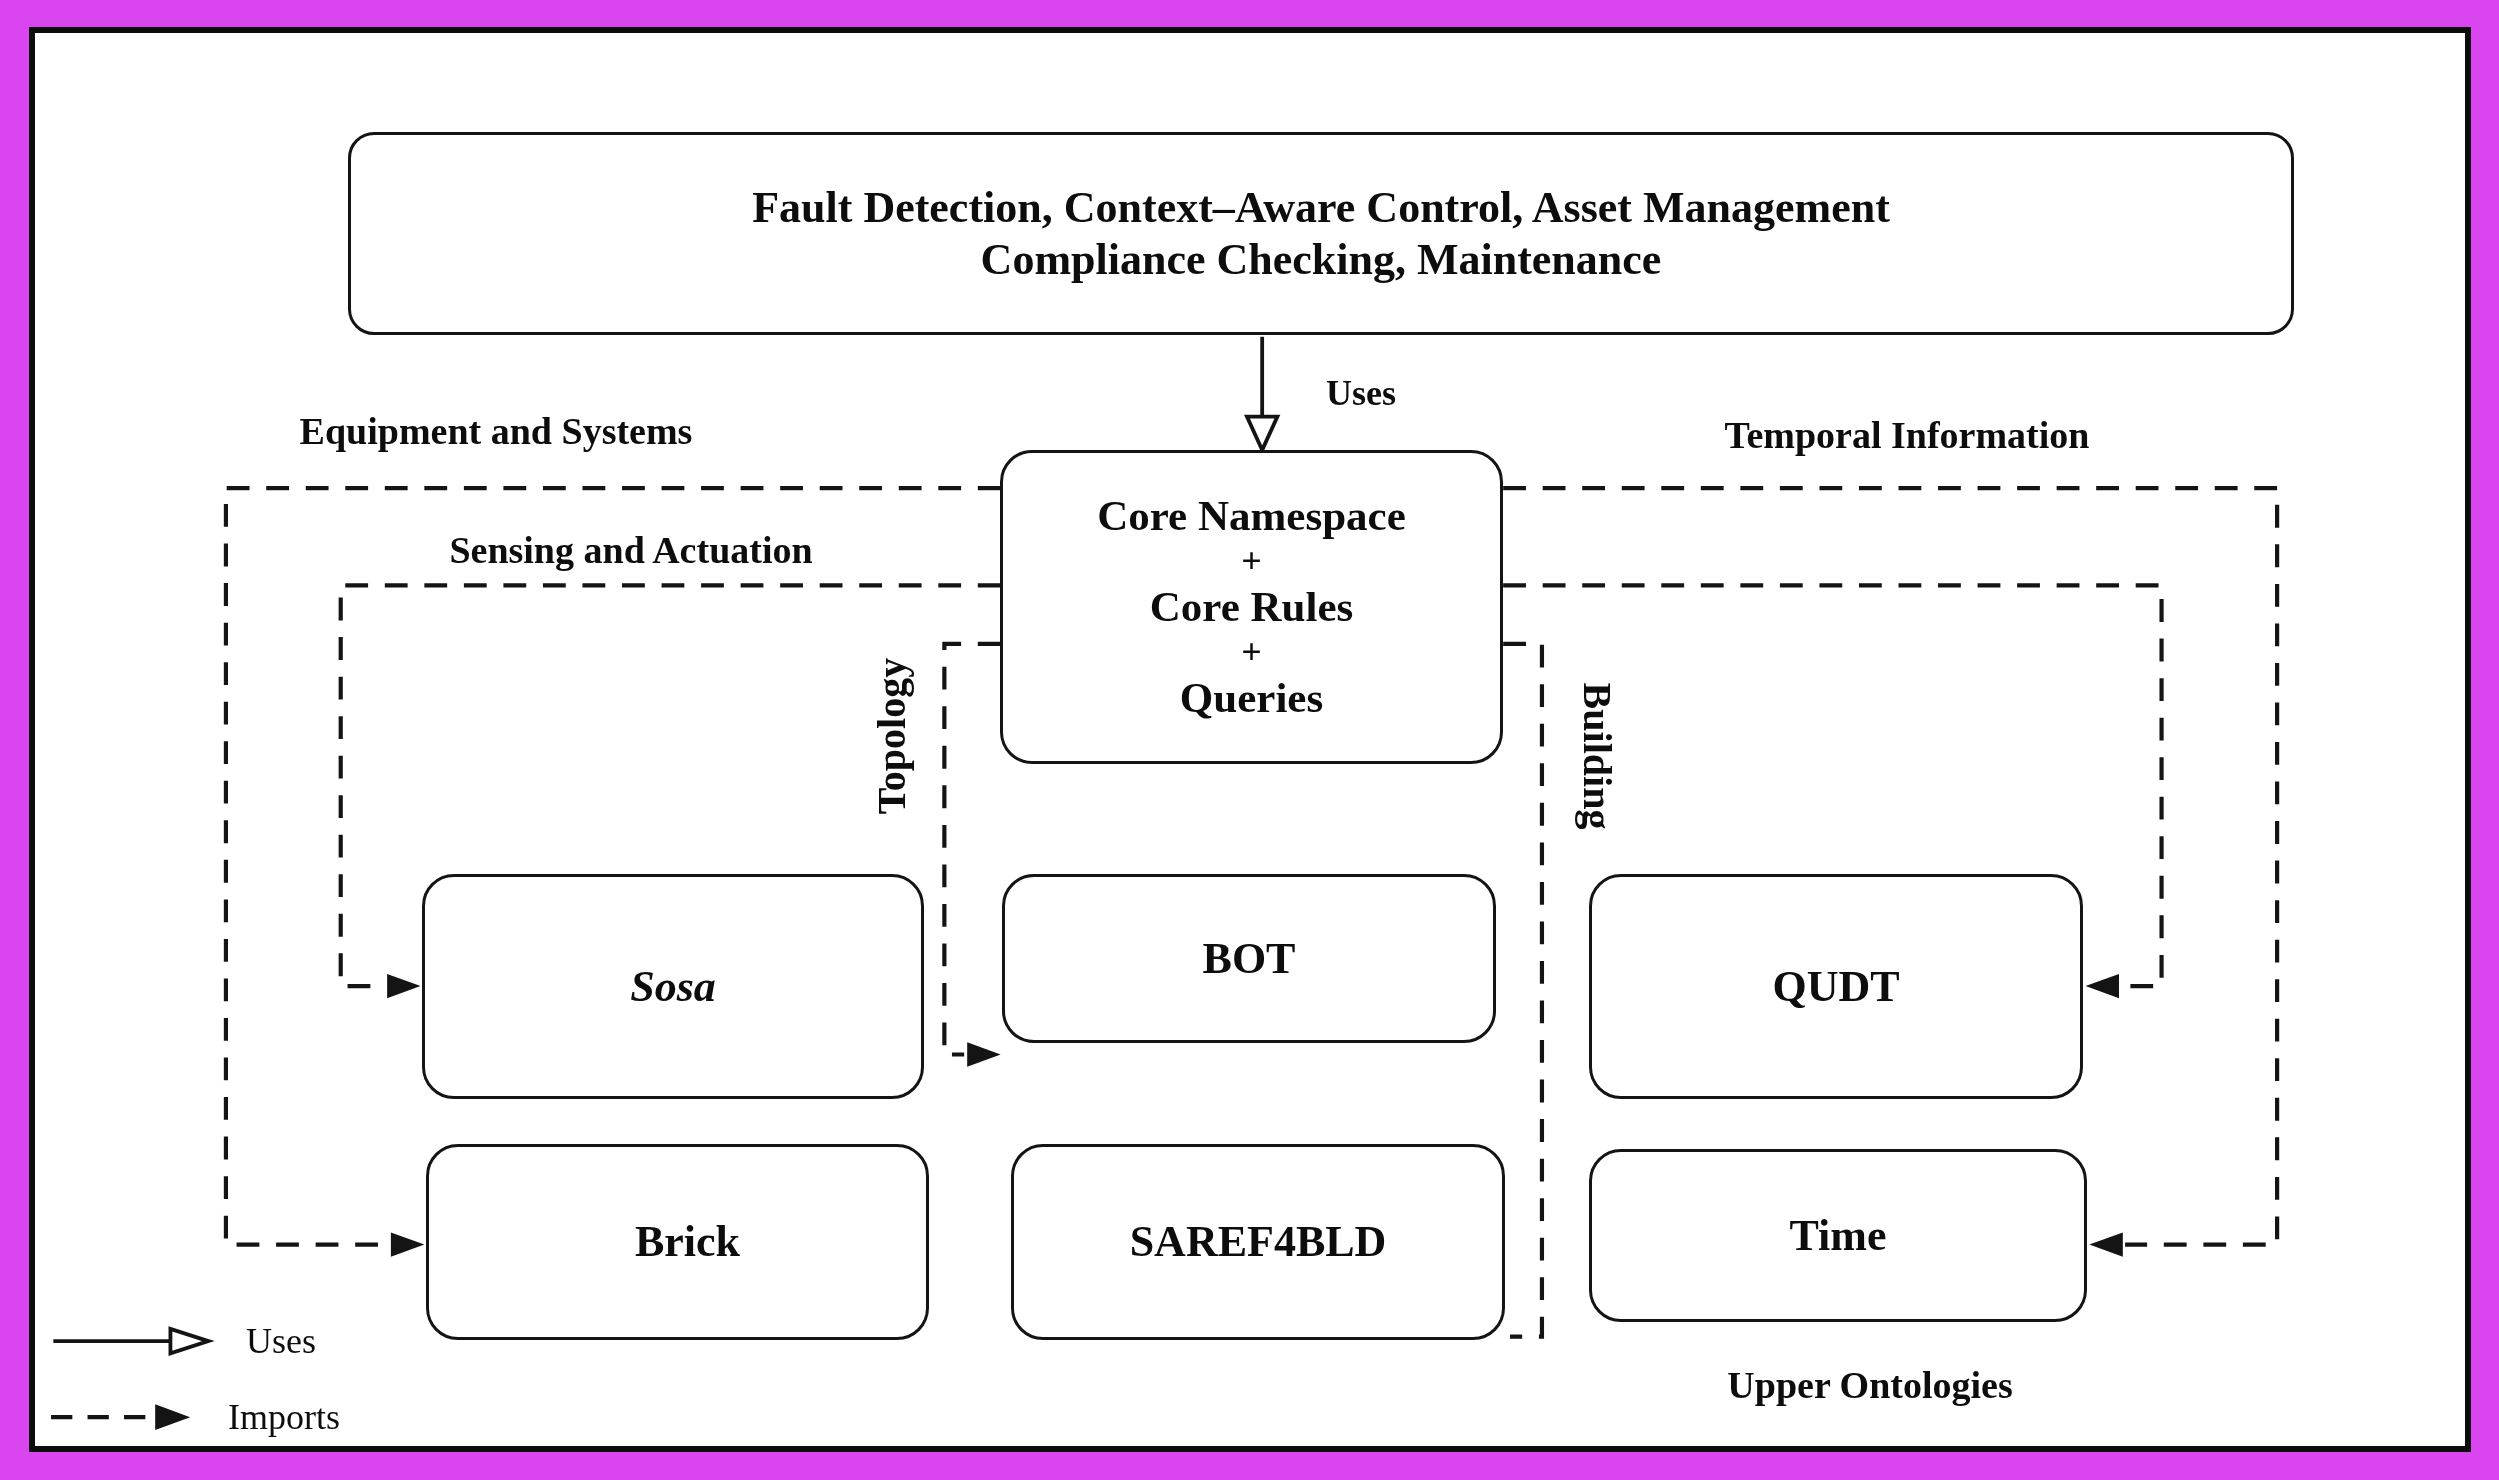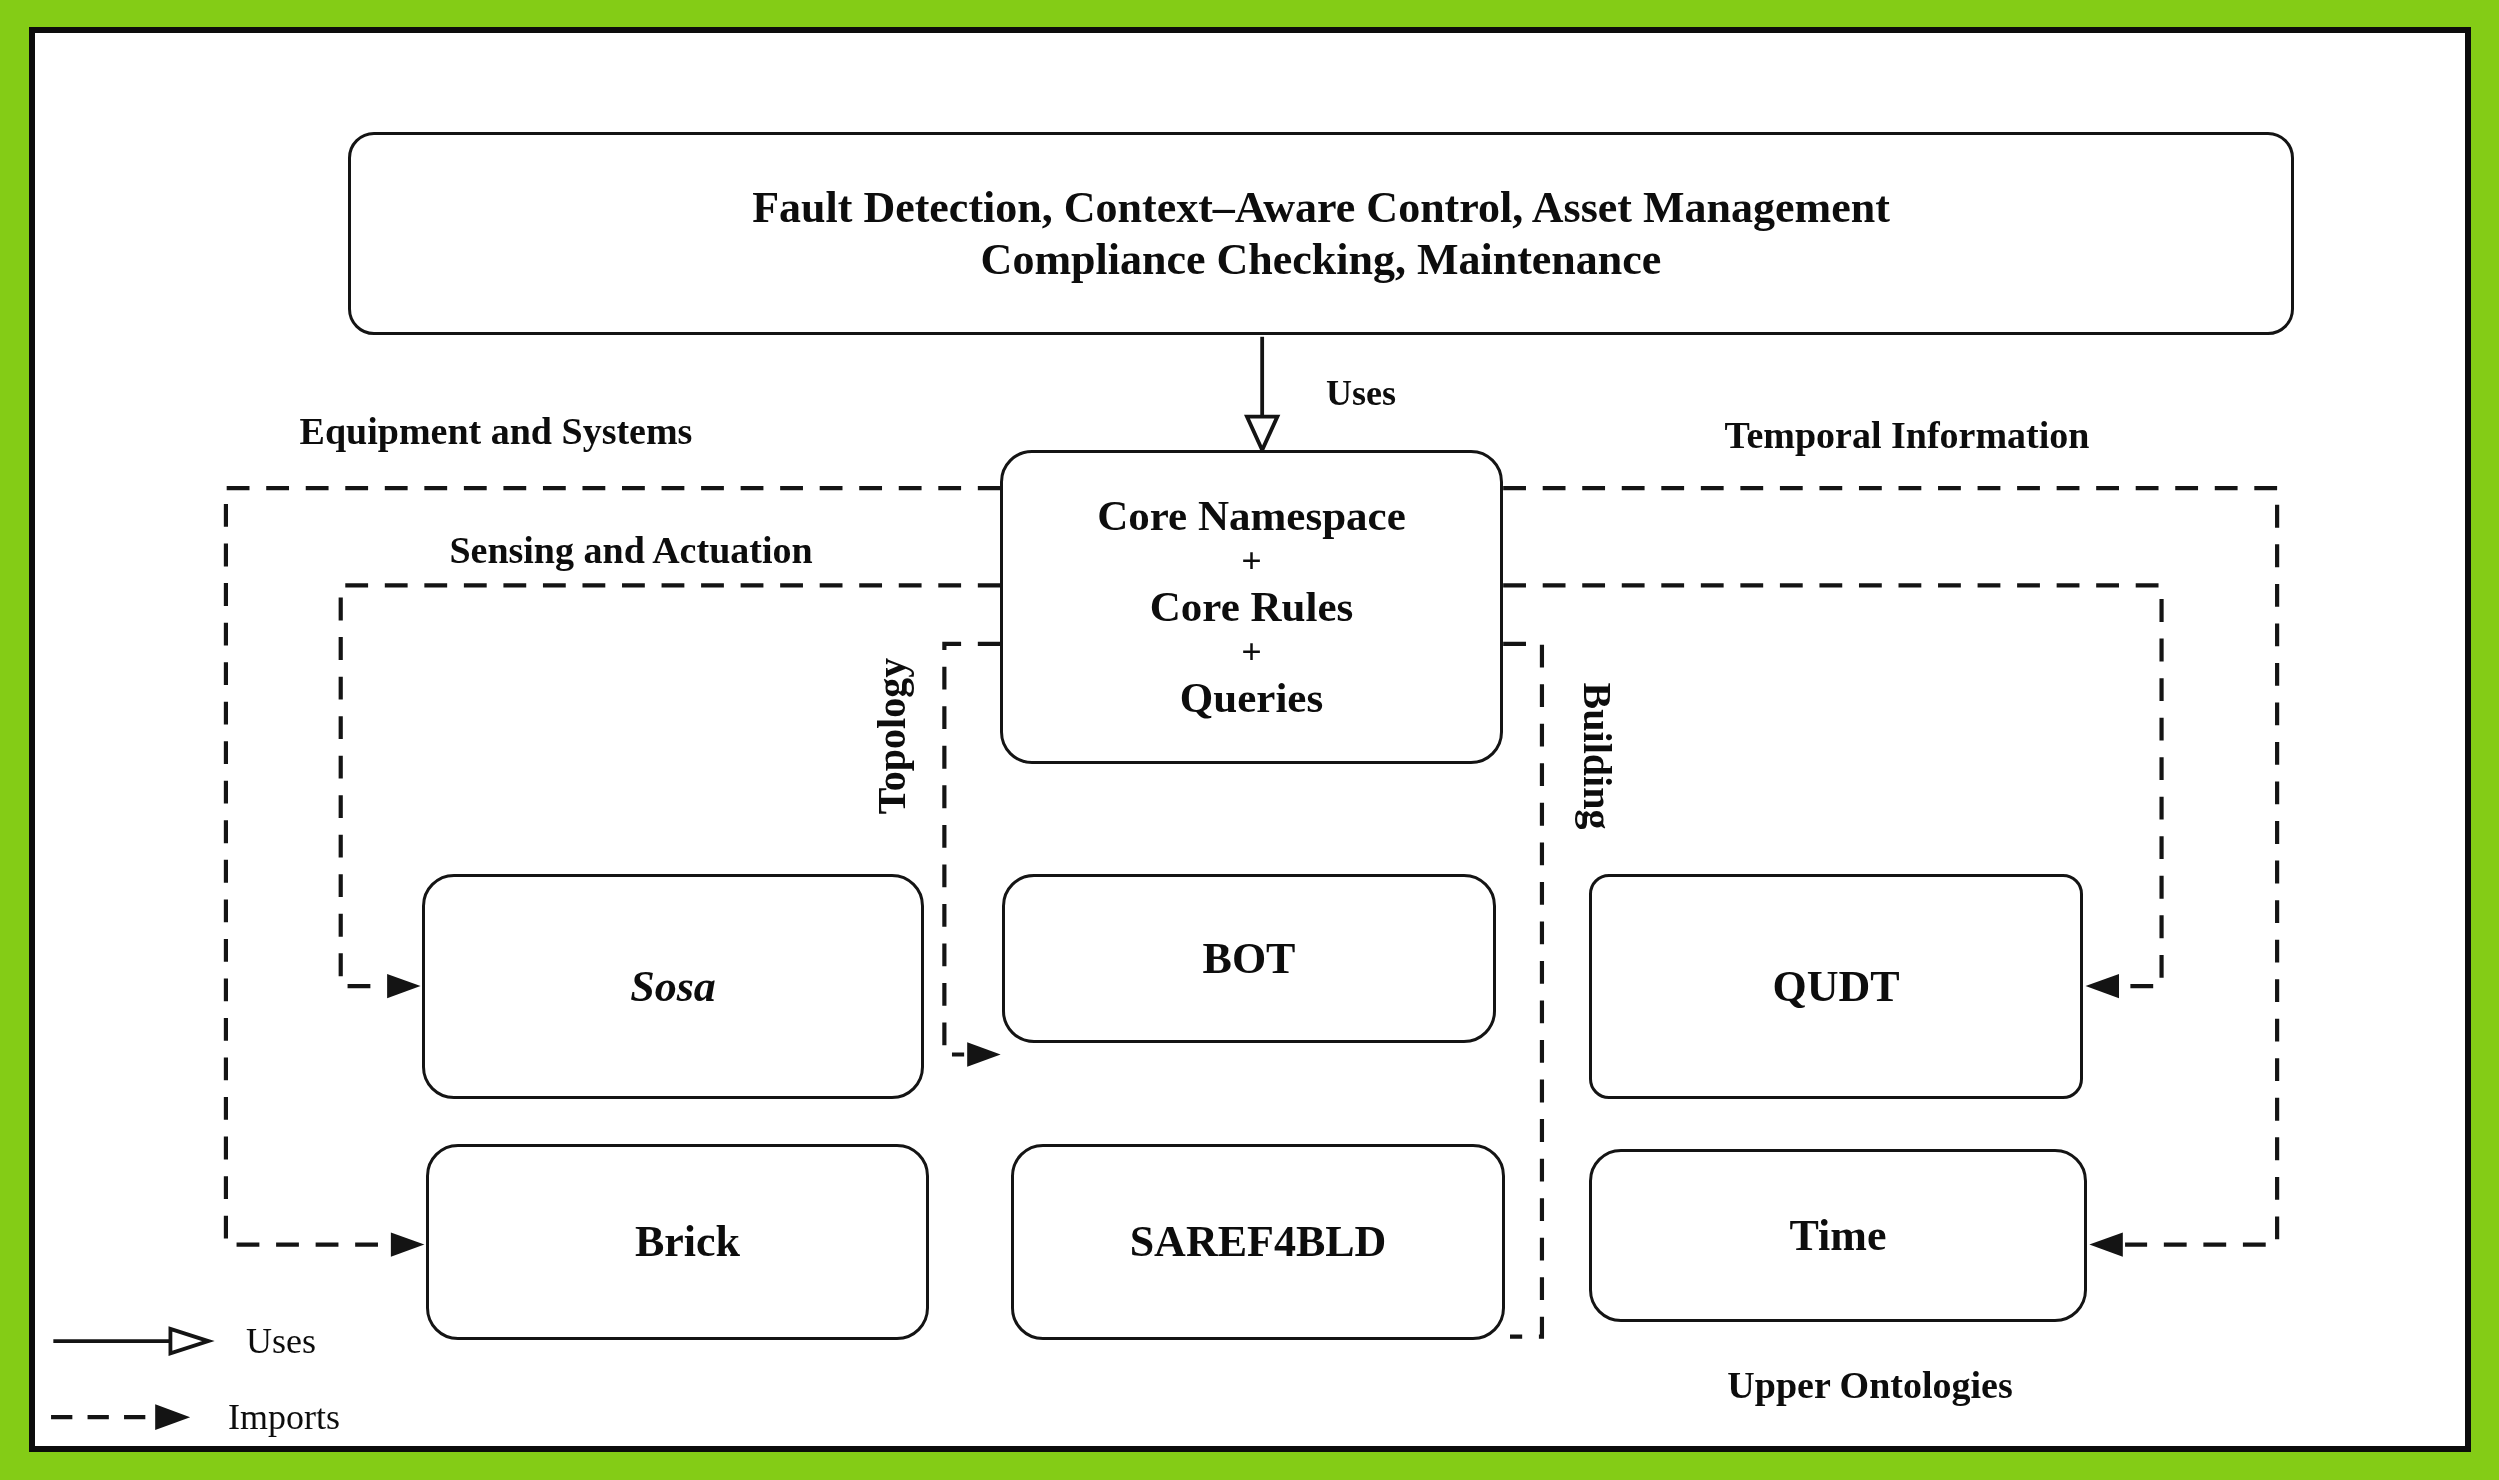--- a/index.html
+++ b/index.html
@@ -4,21 +4,21 @@
 <style>
   html, body {
     margin: 0; padding: 0;
     background: #ffffff;
     width: 2500px; height: 1481px;
     font-family: "Liberation Serif", "DejaVu Serif", serif;
   }
   #stage {
     position: relative;
     width: 2500px; height: 1481px;
-    background: #84cc16;
+    background: #d946ef;
     overflow: hidden;
     color: #111111;
   }
   #frame {
     position: absolute;
     left: 29px; top: 27px;
     width: 2430px; height: 1413px;
     border: 6.8px solid #0c0c0c;
     background: #ffffff;
   }
@@ -44,21 +44,21 @@
     line-height: 52px;
     color: #0d0d0d;
     white-space: nowrap;
   }
   #top-box { left: 348px; top: 132px; width: 1946px; height: 203px; border-radius: 26px; }
   #core-box { left: 1000px; top: 450px; width: 503px; height: 314px; }
   #core-box .core-line { font-weight: bold; font-size: 43px; line-height: 50px; color:#0d0d0d; white-space: nowrap;}
   #core-box .plus-line { font-weight: bold; font-size: 36px; line-height: 41px; color:#0d0d0d;}
   #sosa-box  { left: 422px;  top: 874px; width: 502px; height: 225px; font-style: italic; }
   #bot-box   { left: 1002px; top: 874px; width: 494px; height: 169px; }
-  #qudt-box  { left: 1589px; top: 874px; width: 494px; height: 225px; border-radius: 20px; }
+  #qudt-box  { left: 1589px; top: 874px; width: 494px; height: 225px; }
   #brick-box { left: 426px;  top: 1144px; width: 503px; height: 196px; padding-left: 20px; }
   #saref-box { left: 1011px; top: 1144px; width: 494px; height: 196px; }
   #time-box  { left: 1589px; top: 1149px; width: 498px; height: 173px; }
 
   .lbl {
     position: absolute;
     font-weight: bold;
     color: #0d0d0d;
     white-space: nowrap;
     transform: translate(-50%, -50%);

